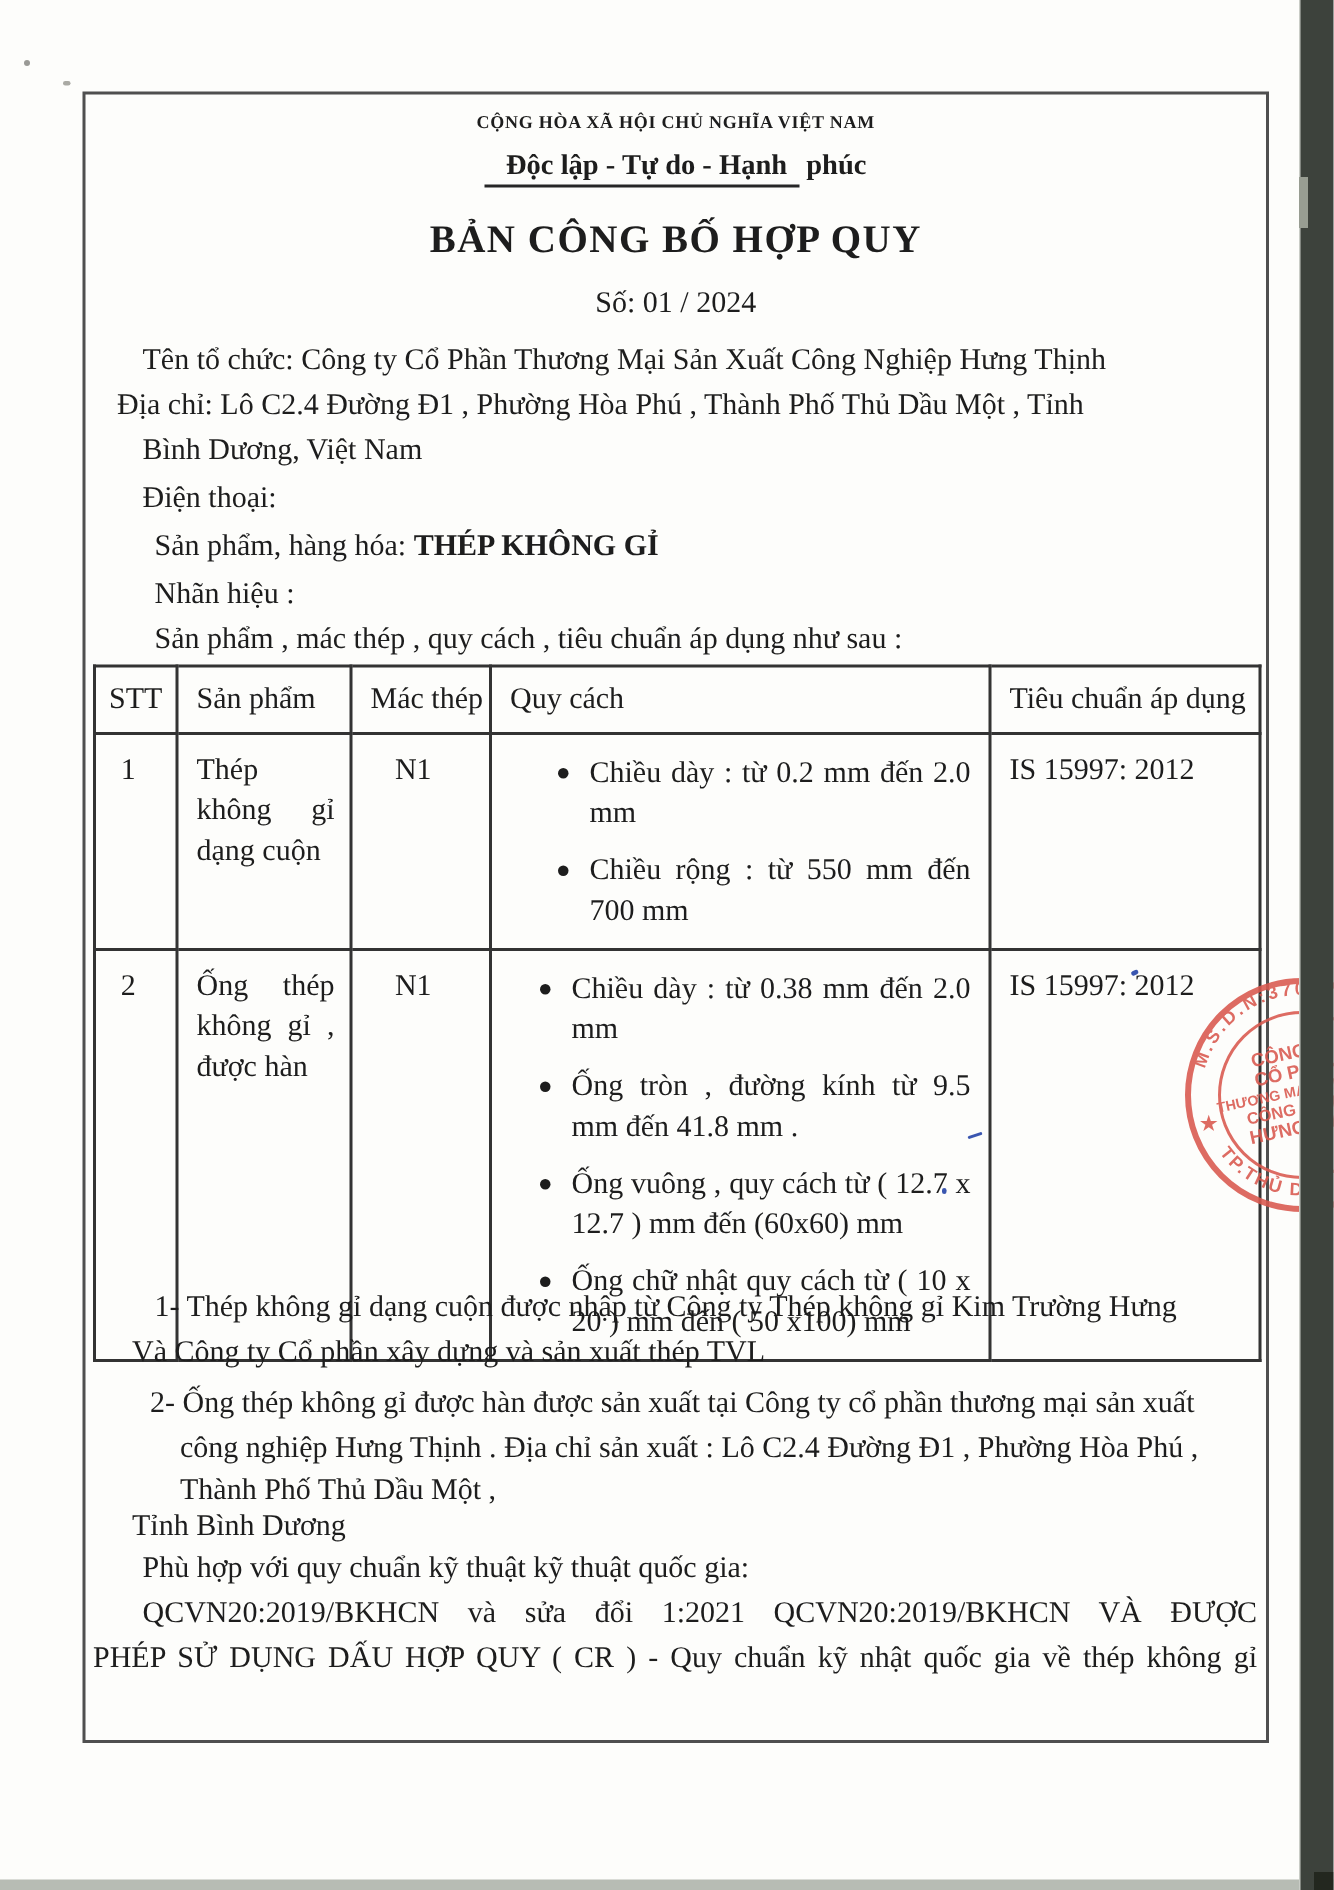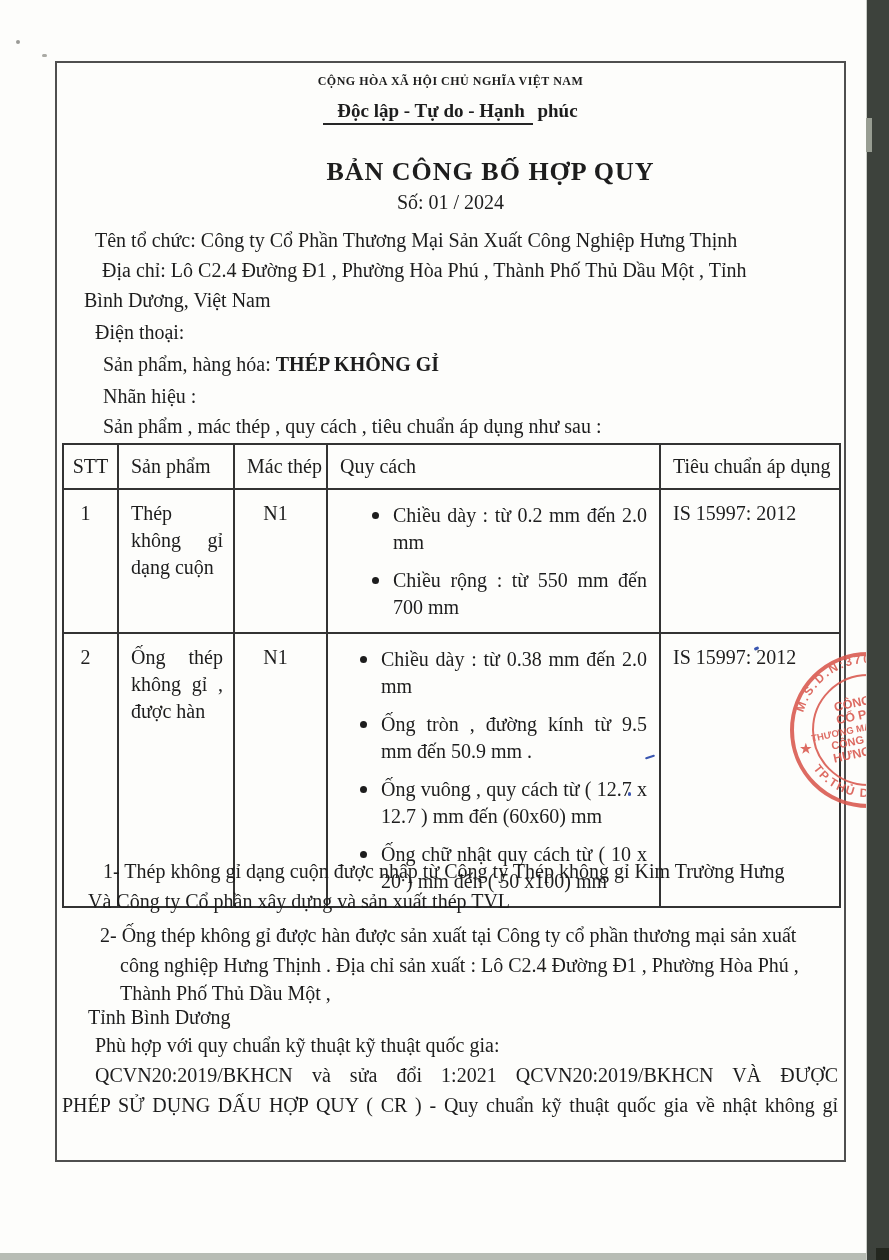--- a/index.html
+++ b/index.html
@@ -9,21 +9,21 @@
     font-family:"Liberation Serif","DejaVu Serif",serif;
   }
   .frame{
     position:absolute;left:55px;top:61px;width:791px;height:1101px;
     border:2px solid #4f4f4f;box-sizing:border-box;background:transparent;
   }
   .center-line{position:absolute;left:57px;width:787px;text-align:center;white-space:nowrap;}
   .nat-header{top:74px;font-size:12px;font-weight:bold;letter-spacing:.5px;}
   .motto{top:100px;font-size:19px;font-weight:bold;}
   .motto .ul{border-bottom:2px solid #262626;padding:0 8px 2px 14px;}
-  .doc-title{top:157px;font-size:26px;font-weight:bold;letter-spacing:1px;padding-left:40px;}
+  .doc-title{top:145px;font-size:26px;font-weight:bold;letter-spacing:1px;}
   .doc-number{top:191px;font-size:20px;}
   .line{position:absolute;font-size:20px;line-height:28px;white-space:nowrap;}
   .bold{font-weight:bold;}
   table.spec{
     position:absolute;left:62px;top:443px;width:777px;
     border-collapse:collapse;table-layout:fixed;font-size:20px;
   }
   table.spec th,table.spec td{border:2px solid #333;box-sizing:border-box;}
   table.spec th{font-weight:normal;text-align:left;padding:0 0 0 12px;height:45px;vertical-align:middle;}
   table.spec th.c,table.spec td.c{text-align:center;padding-left:0;border-radius:14px;}
@@ -53,22 +53,22 @@
 
 <div class="frame"></div>
 
 <div class="center-line nat-header">CỘNG HÒA XÃ HỘI CHỦ NGHĨA VIỆT NAM</div>
 <div class="center-line motto"><span class="ul">Độc lập - Tự do - Hạnh</span><span> phúc</span></div>
 
 <div class="center-line doc-title">BẢN CÔNG BỐ HỢP QUY</div>
 <div class="center-line doc-number">Số: 01 / 2024</div>
 
 <div class="line" style="left:95px;top:226px;">Tên tổ chức: Công ty Cổ Phần Thương Mại Sản Xuất Công Nghiệp Hưng Thịnh</div>
-<div class="line" style="left:102px;top:256px;">Địa chỉ: Lô C2.4 Đường Đ1 , Phường Hòa Phú , Thành Phố Thủ Dầu Một , Tỉnh</div>
-<div class="line" style="left:84px;top:286px;">Bình Dương, Việt Nam</div>
+<div class="line" style="left:78px;top:256px;">Địa chỉ: Lô C2.4 Đường Đ1 , Phường Hòa Phú , Thành Phố Thủ Dầu Một , Tỉnh</div>
+<div class="line" style="left:95px;top:286px;">Bình Dương, Việt Nam</div>
 <div class="line" style="left:95px;top:318px;text-align:right;">Điện thoại:</div>
 <div class="line" style="left:103px;top:350px;"><span>Sản phẩm, hàng hóa: </span><span class="bold">THÉP KHÔNG GỈ</span></div>
 <div class="line" style="left:103px;top:382px;">Nhãn hiệu :</div>
 <div class="line" style="left:103px;top:412px;">Sản phẩm , mác thép , quy cách , tiêu chuẩn áp dụng như sau :</div>
 
 <table class="spec">
   <colgroup>
     <col style="width:55px">
       <col style="width:116px">
       <col style="width:93px">
@@ -106,21 +106,21 @@
     <td class="justify-cell">Ống thép không gỉ , được hàn</td>
     <td class="c">N1</td>
     <td style="padding-left:0;border-radius:20px;">
       <div class="spec-list">
         <div class="spec-item">
               <span class="bullet"></span>
               <div class="spec-text">Chiều dày : từ 0.38 mm đến 2.0 mm</div>
             </div>
         <div class="spec-item">
               <span class="bullet"></span>
-              <div class="spec-text">Ống tròn , đường kính từ 9.5 mm đến 50.9 mm .</div>
+              <div class="spec-text">Ống tròn , đường kính từ 9.5 mm đến 41.8 mm .</div>
             </div>
         <div class="spec-item">
               <span class="bullet"></span>
               <div class="spec-text">Ống vuông , quy cách từ ( 12.7 x 12.7 ) mm đến (60x60) mm</div>
             </div>
         <div class="spec-item">
               <span class="bullet"></span>
               <div class="spec-text">Ống chữ nhật quy cách từ ( 10 x 20 ) mm đến ( 50 x100) mm</div>
             </div>
       </div>
@@ -131,21 +131,21 @@
   </table>
 
 <div class="line" style="left:103px;top:857px;">1-  Thép không gỉ dạng cuộn được nhập từ Công ty Thép không gỉ Kim Trường Hưng</div>
 <div class="line" style="left:88px;top:887px;">Và Công ty Cổ phần xây dựng và sản xuất thép TVL</div>
 <div class="line" style="left:100px;top:921px;">2-  Ống thép không gỉ được hàn được sản xuất tại Công ty cổ phần thương mại sản xuất</div>
 <div class="line" style="left:120px;top:951px;">công nghiệp Hưng Thịnh . Địa chỉ sản xuất : Lô C2.4 Đường Đ1 , Phường Hòa Phú ,</div>
 <div class="line" style="left:120px;top:979px;">Thành Phố Thủ Dầu Một ,</div>
 <div class="line" style="left:88px;top:1003px;">Tỉnh Bình Dương</div>
 <div class="line" style="left:95px;top:1031px;">Phù hợp với quy chuẩn kỹ thuật kỹ thuật quốc gia:</div>
 <div class="line just-last" style="left:95px;top:1061px;width:743px;">QCVN20:2019/BKHCN và sửa đổi 1:2021 QCVN20:2019/BKHCN VÀ ĐƯỢC</div>
-<div class="line just-last" style="left:62px;top:1091px;width:776px;">PHÉP SỬ DỤNG DẤU HỢP QUY ( CR ) -  Quy chuẩn kỹ thuật quốc gia về nhật không gỉ</div>
+<div class="line just-last" style="left:62px;top:1091px;width:776px;">PHÉP SỬ DỤNG DẤU HỢP QUY ( CR ) -  Quy chuẩn kỹ nhật quốc gia về thép không gỉ</div>
 
 <svg class="stamp" viewBox="0 0 170 170">
   <defs>
     <path id="arcTop" d="M 20.3 67.7 A 67 67 0 0 1 149.7 67.7"></path>
     <path id="arcBottom" d="M 30.1 123.5 A 67 67 0 0 0 139.9 123.5"></path>
   </defs>
   <circle cx="85" cy="85" r="76" fill="none" stroke="#d9584e" stroke-width="4"></circle>
   <circle cx="85" cy="85" r="55" fill="none" stroke="#d9584e" stroke-width="2"></circle>
   <g fill="#d9584e" font-family="Liberation Sans, sans-serif" font-weight="bold">
     <text font-size="12" letter-spacing="2"><textPath href="#arcTop">M.S.D.N:37022668</textPath></text>

